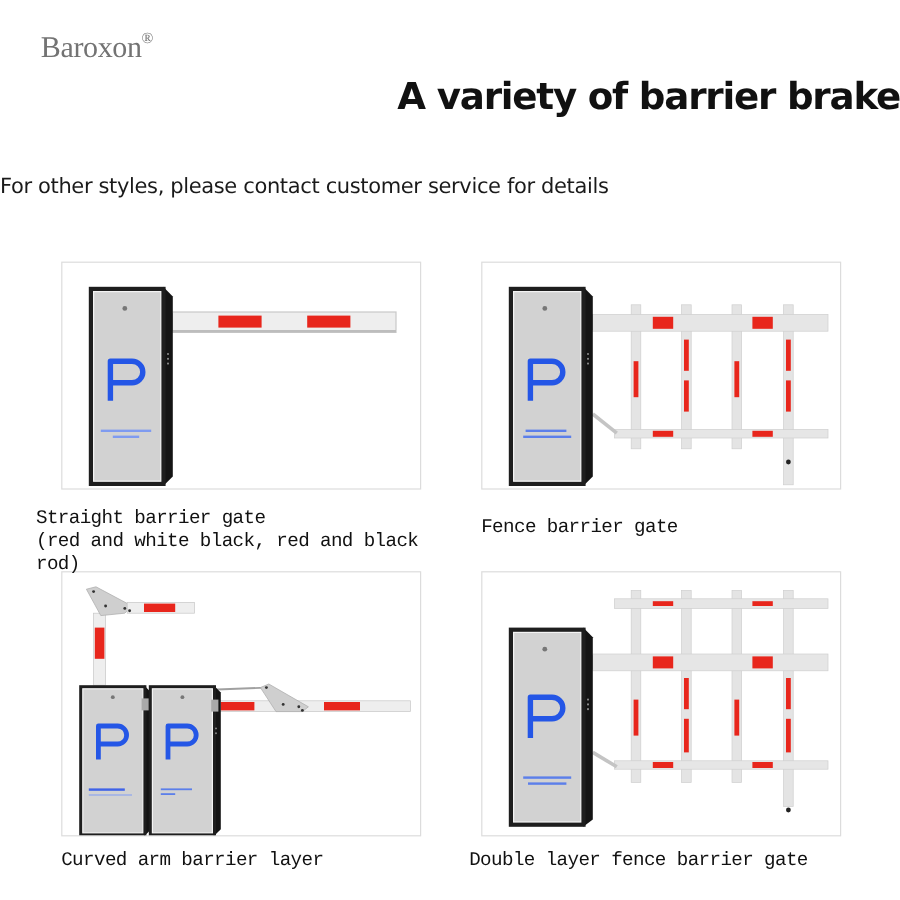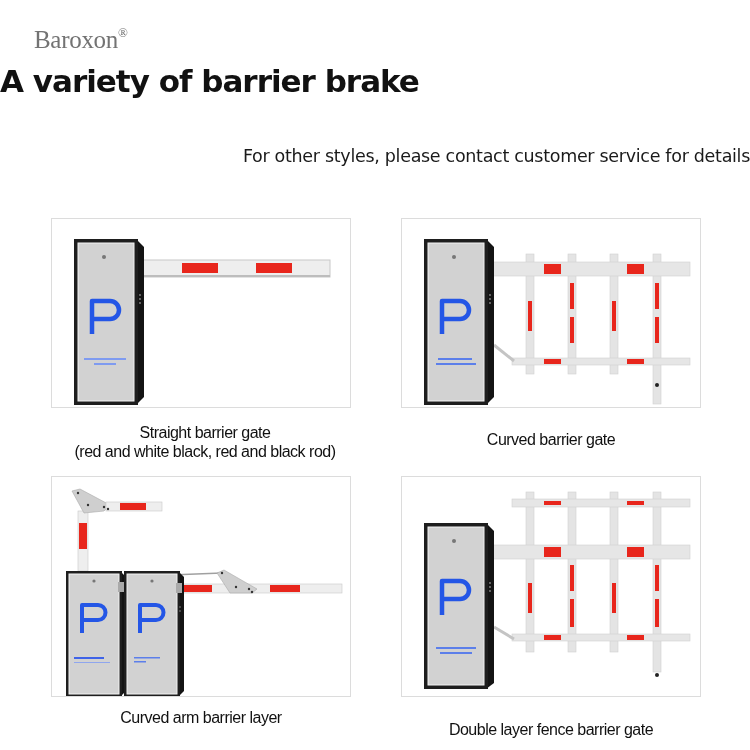--- a/index.html
+++ b/index.html
@@ -1,23 +1,23 @@
 <!DOCTYPE html>
 <html><head>
   <meta charset="utf-8">
   <style>
     html, body { margin: 0; padding: 0; background: #ffffff; }
     body { width: 750px; height: 750px; position: relative; overflow: hidden; font-family: "Liberation Sans", "DejaVu Sans", sans-serif; }
     .brand { position: absolute; left: 34px; top: 26px; font-family: "Liberation Serif", "DejaVu Serif", serif; font-size: 25px; color: #737373; letter-spacing: -0.3px; }
     .brand sup { font-size: 13px; position: relative; top: -2px; }
-    .title { position: absolute; left: 0; width: 750px; top: 64px; text-align: left; font-family: "DejaVu Sans", sans-serif; font-weight: bold; font-size: 31px; line-height: 35px; color: #111; letter-spacing: -1px; }
-    .subtitle { position: absolute; left: 0; width: 750px; top: 146px; text-align: right; font-family: "DejaVu Sans", sans-serif; font-size: 17.5px; color: #1a1a1a; letter-spacing: -0.3px; }
+    .title { position: absolute; left: 0; width: 750px; top: 64px; text-align: right; font-family: "DejaVu Sans", sans-serif; font-weight: bold; font-size: 31px; line-height: 35px; color: #111; letter-spacing: -1px; }
+    .subtitle { position: absolute; left: 0; width: 750px; top: 146px; text-align: left; font-family: "DejaVu Sans", sans-serif; font-size: 17.5px; color: #1a1a1a; letter-spacing: -0.3px; }
     .panel { position: absolute; border: 1px solid #dcdcdc; background: #fff; box-sizing: border-box; overflow: hidden; }
     .panel svg { position: absolute; left: 0; top: 0; }
-    .caption { position: absolute; text-align: center; font-family: Liberation Sans, sans-serif; font-size: 16px; line-height: 19px; color: #111; letter-spacing: -0.5px; }
+    .caption { position: absolute; font-family: Liberation Mono, monospace; font-size: 16px; line-height: 19px; color: #111; letter-spacing: -0.5px; }
   </style>
 </head>
 <body>
 
 <div class="brand"><span>Baroxon</span><sup>®</sup></div>
 
 <div class="title">
   <div>A variety of barrier brake</div>
 </div>
 <div class="subtitle">For other styles, please contact customer service for details</div>
@@ -175,20 +175,20 @@
     <rect x="34" y="170" width="40" height="2" fill="#5c7fea"></rect>
     <rect x="38" y="175" width="32" height="2" fill="#5c7fea"></rect>
   </svg>
 </div>
 
 <div class="caption" style="left:30px; top:423px; width:350px;">
   <div>Straight barrier gate</div>
   <div>(red and white black, red and black rod)</div>
 </div>
 <div class="caption" style="left:401px; top:430px; width:300px;">
-  <div>Curved barrier gate</div>
+  <div>Fence barrier gate</div>
 </div>
 <div class="caption" style="left:51px; top:708px; width:300px;">
   <div>Curved arm barrier layer</div>
 </div>
-<div class="caption" style="left:391px; top:708px; width:320px;margin-top:12px;">
+<div class="caption" style="left:391px; top:708px; width:320px;">
   <div>Double layer fence barrier gate</div>
 </div>
 
 </body></html>

